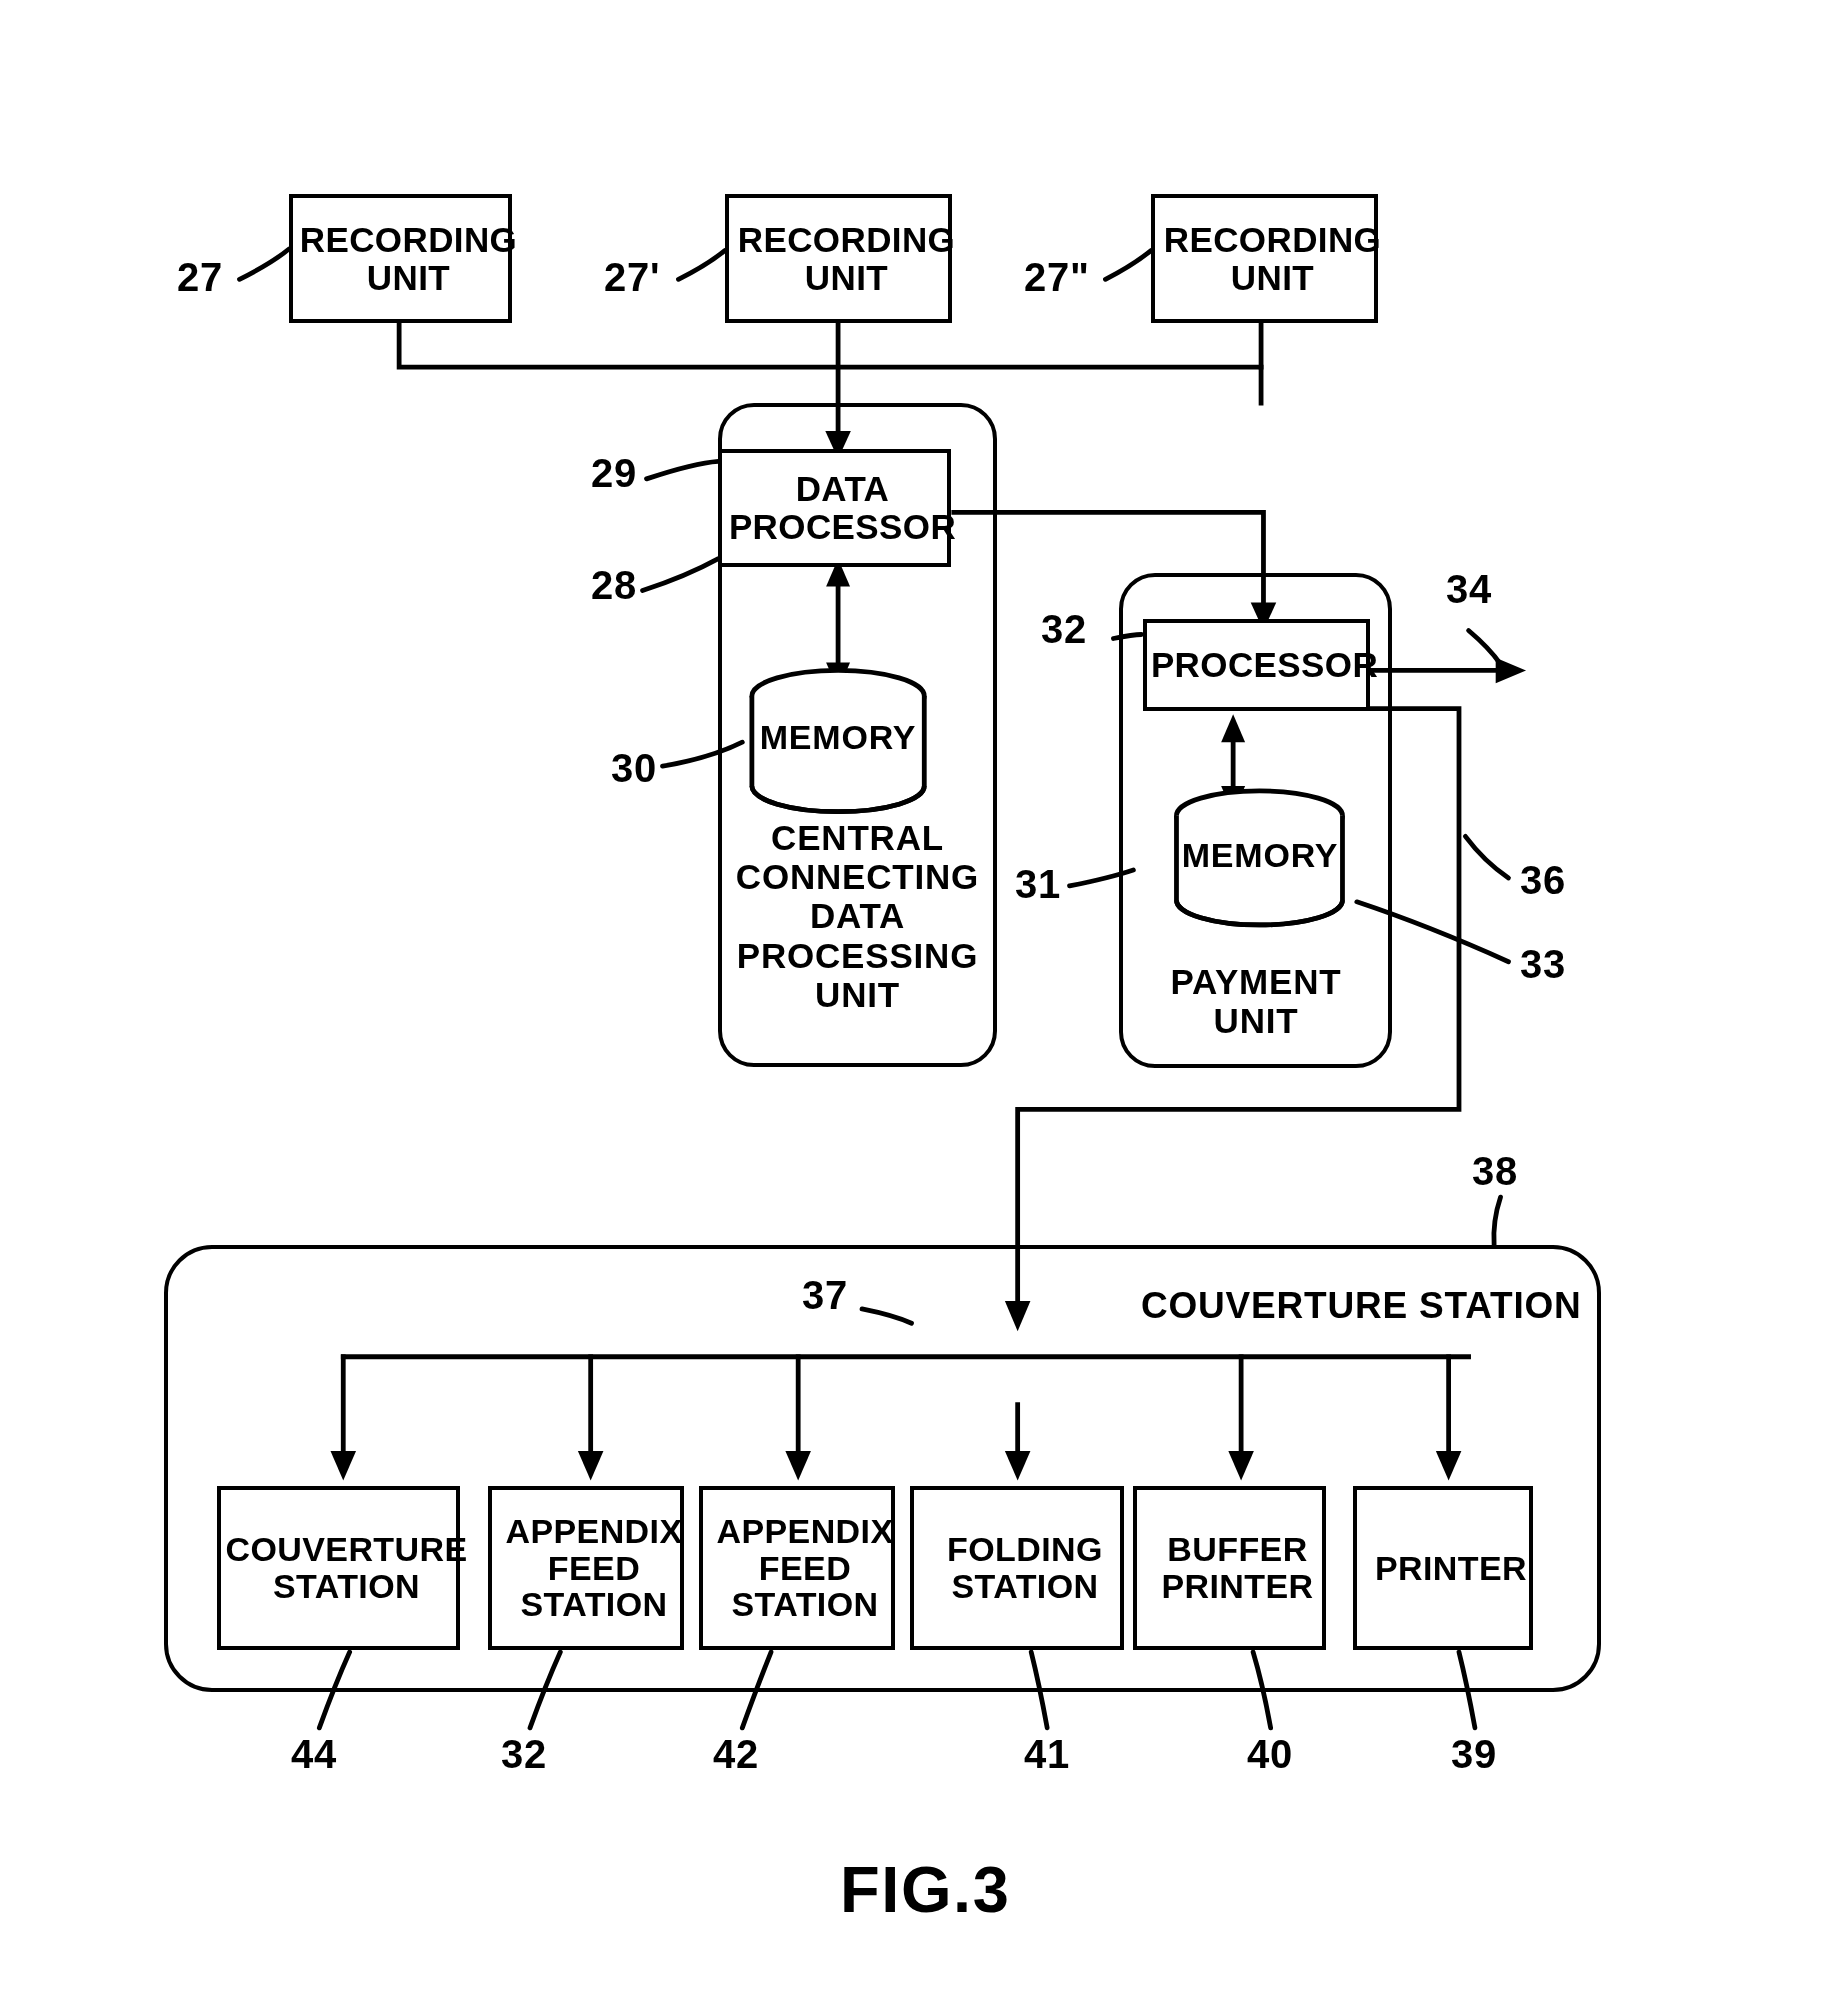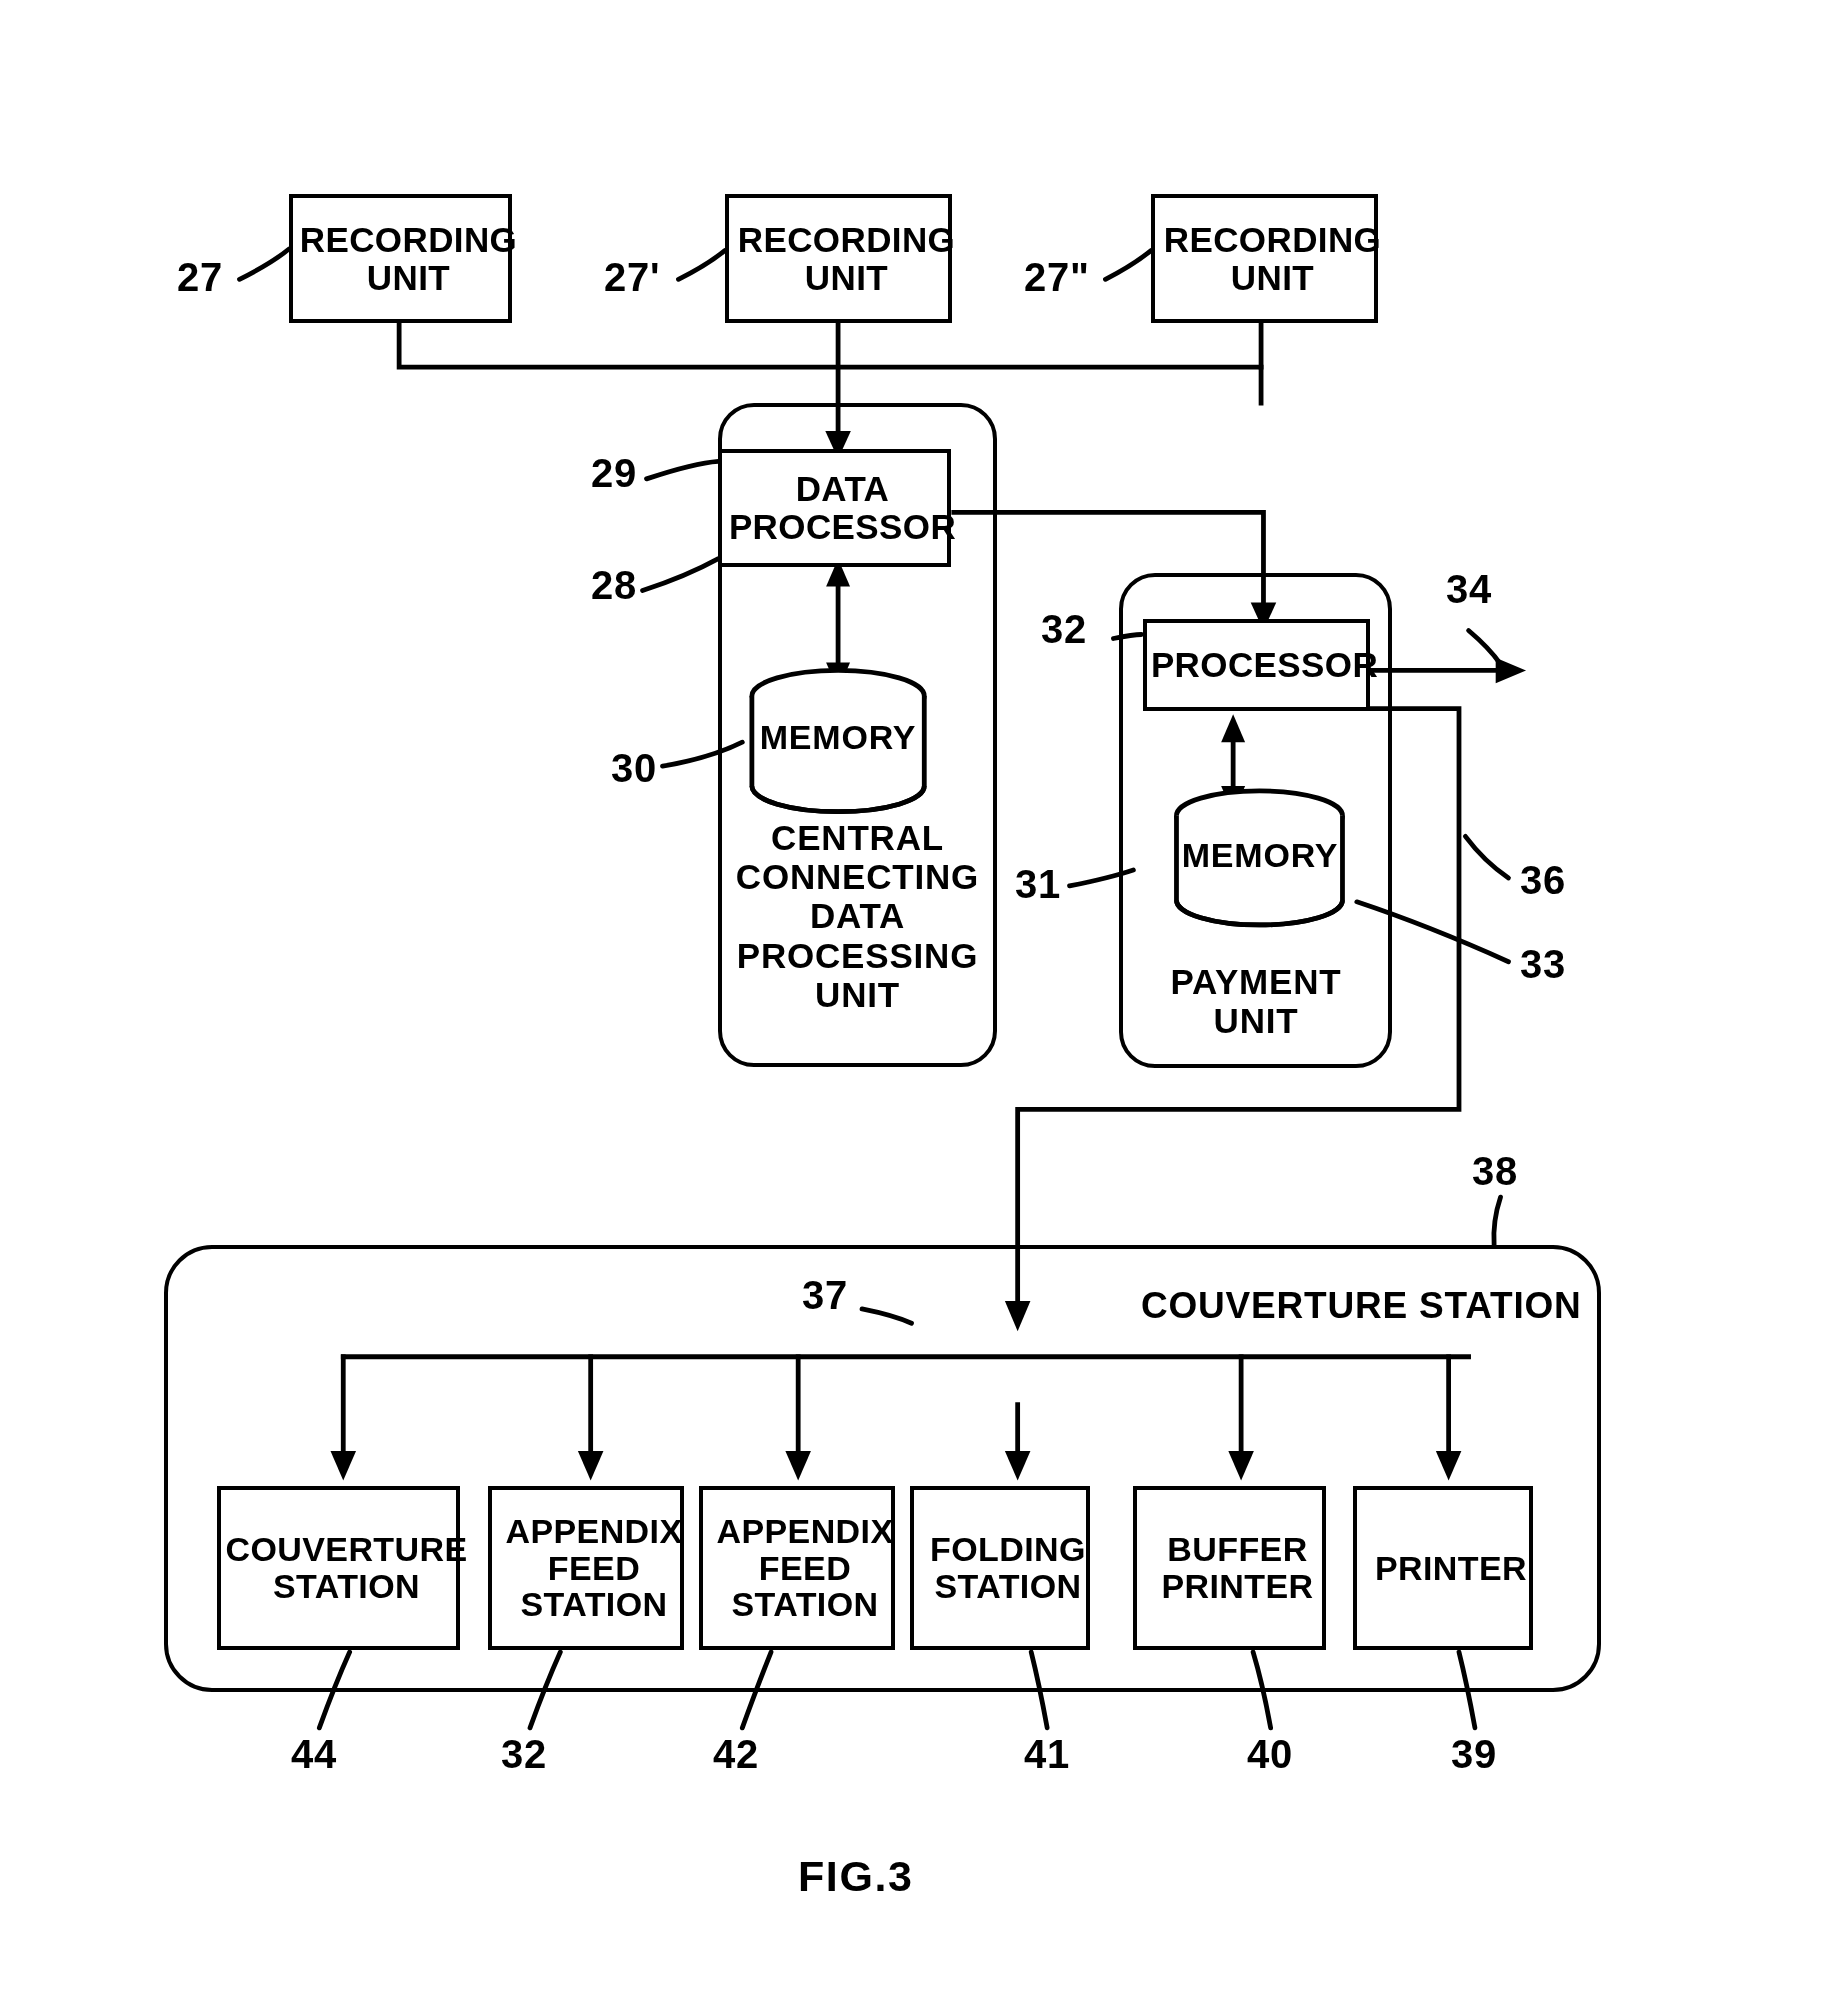--- a/index.html
+++ b/index.html
@@ -259,33 +259,33 @@
   </div>
   <div class="ref" style="left:501px; top:1732px; font-size:40px;">32</div>
 
   <div class="node" style="left:699px; top:1486px; width:196px; height:164px; font-size:34px;">
     <span class="lines">APPENDIX
 FEED
 STATION</span>
   </div>
   <div class="ref" style="left:713px; top:1732px; font-size:40px;">42</div>
 
-  <div class="node" style="left:910px; top:1486px; width:180px; height:164px; font-size:34px;">
+  <div class="node" style="left:910px; top:1486px; width:214px; height:164px; font-size:34px;">
     <span class="lines">FOLDING
 STATION</span>
   </div>
   <div class="ref" style="left:1024px; top:1732px; font-size:40px;">41</div>
 
   <div class="node" style="left:1133px; top:1486px; width:193px; height:164px; font-size:34px;">
     <span class="lines">BUFFER
 PRINTER</span>
   </div>
   <div class="ref" style="left:1247px; top:1732px; font-size:40px;">40</div>
 
   <div class="node" style="left:1353px; top:1486px; width:180px; height:164px; font-size:34px;">
     <span class="lines">PRINTER</span>
   </div>
   <div class="ref" style="left:1451px; top:1732px; font-size:40px;">39</div>
 
-  <div class="figcap" style="left:798px; top:1852px; font-size:43px;">FIG.3</div>
+  <div class="figcap" style="left:840px; top:1852px; font-size:65px;">FIG.3</div>
 
 </div>
 
 
 </body></html>

